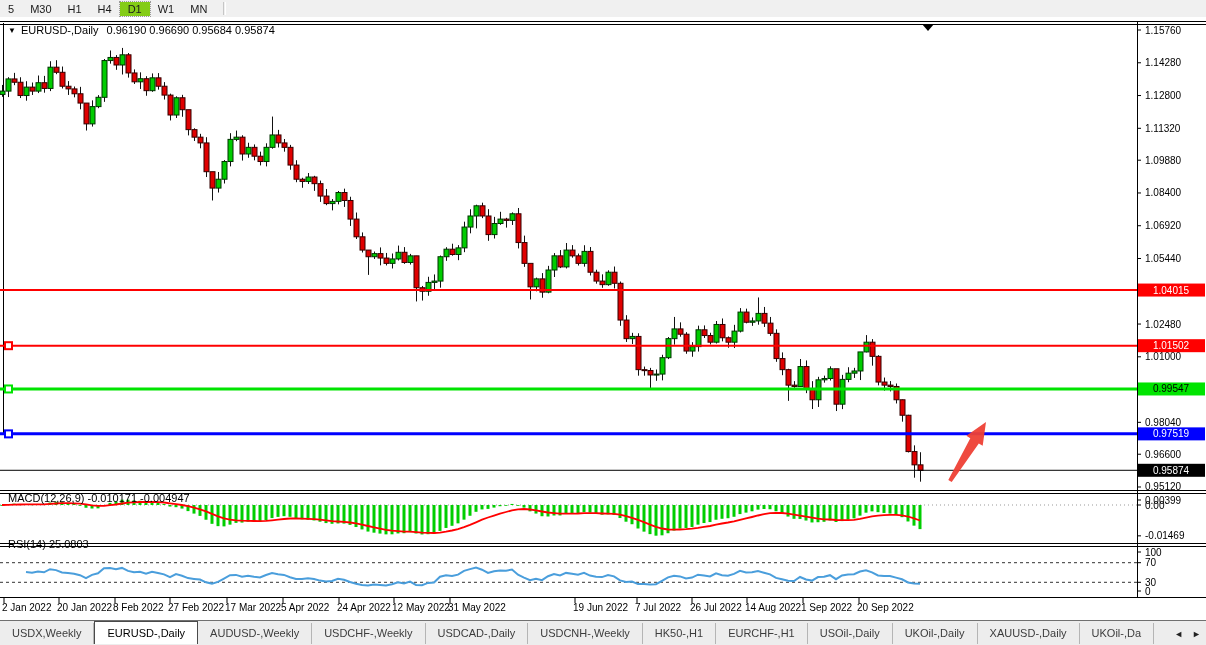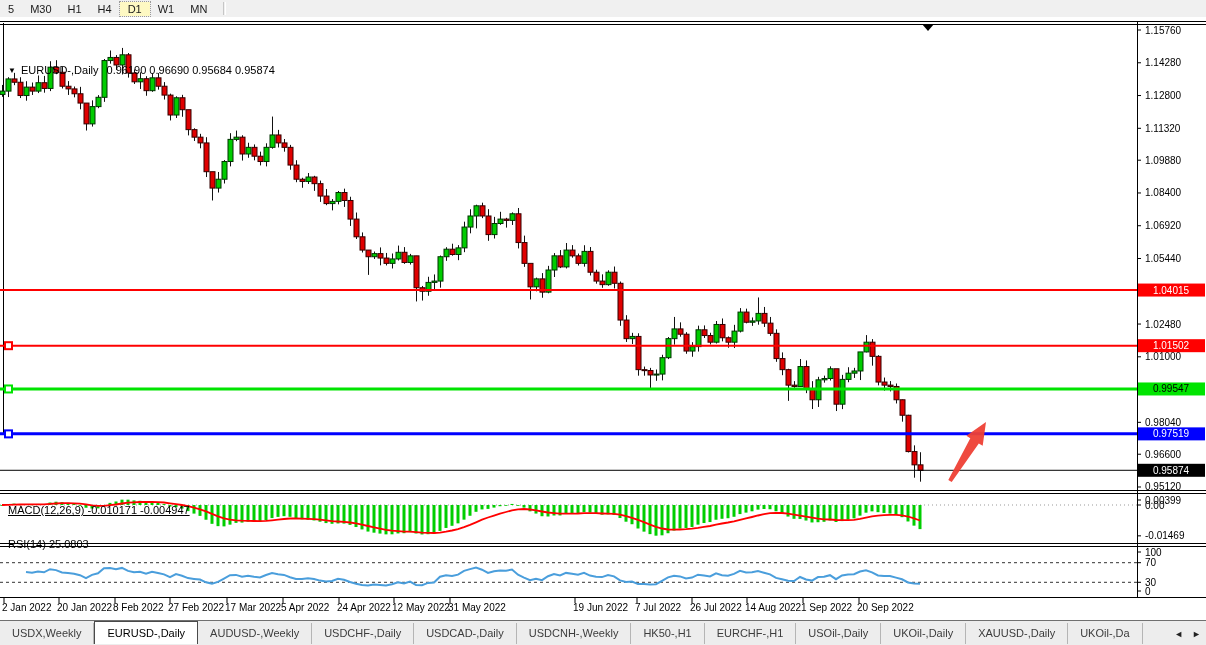--- a/index.html
+++ b/index.html
@@ -3,31 +3,31 @@
 <meta charset="utf-8">
 <style>
   html,body{margin:0;padding:0;background:#fff;}
   body{font-family:"Liberation Sans",sans-serif;}
   #app{position:relative;width:1206px;height:645px;overflow:hidden;background:#fff;}
 
   
   .toolbar{position:absolute;top:0;left:0;right:0;height:17px;background:#f0f0f0;
     display:flex;align-items:center;font-size:11px;color:#1a1a1a;}
   .tf-btn{padding:1px 8px;white-space:nowrap;}
-  .tf-btn.active{background:#fef9c3;outline:1px dotted #9a9a9a;}
+  .tf-btn.active{background:#84cc16;outline:1px dotted #9a9a9a;}
   .toolbar .vsep{width:1px;height:13px;border-left:1px solid #c6c6c6;border-right:1px solid #ffffff;margin:0 8px;}
 
   svg#chart{position:absolute;top:0;left:0;}
   svg text{font-family:"Liberation Sans",sans-serif;}
 
   .overlay{position:absolute;font-size:11px;color:#000;white-space:nowrap;}
-  #title-overlay{top:24px;left:8px;margin-top:40px;}
+  #title-overlay{top:24px;left:8px;}
   #title-overlay .tri{font-size:8px;margin-right:5px;vertical-align:1px;}
   #title-overlay .ohlc{margin-left:8px;}
-  #macd-label{top:504px;left:8px;text-decoration:underline;}
+  #macd-label{top:492px;left:8px;}
   #rsi-label{top:538px;left:8px;}
 
   
   .tabbar{position:absolute;left:0;top:620px;width:1206px;height:25px;background:#ededed;
     border-top:1px solid #707070;display:flex;align-items:center;font-size:11px;color:#3c3c3c;overflow:hidden;}
   .tab{padding:4px 12px 5px;white-space:nowrap;border-right:1px solid #b5b5b5;}
   .tab.active{background:#ffffff;border:1px solid #4a4a4a;border-bottom:none;margin-top:-2px;
     padding-top:5px;color:#000;}
   .tab-arrows{position:absolute;right:0;top:1px;height:24px;display:flex;align-items:center;gap:9px;
     padding:0 5px 0 8px;background:#ededed;font-size:9px;color:#222;}
@@ -647,21 +647,21 @@
   </div>
 
   <div class="overlay" id="macd-label">MACD(12,26,9) -0.010171 -0.004947</div>
 
   <div class="overlay" id="rsi-label">RSI(14) 25.0803</div>
 
   <div class="tabbar" id="tabbar">
     <div class="tab">USDX,Weekly</div>
       <div class="tab active">EURUSD-,Daily</div>
       <div class="tab">AUDUSD-,Weekly</div>
-      <div class="tab">USDCHF-,Daily</div>
+      <div class="tab">USDCHF-,Weekly</div>
       <div class="tab">USDCAD-,Daily</div>
       <div class="tab">USDCNH-,Weekly</div>
       <div class="tab">HK50-,H1</div>
       <div class="tab">EURCHF-,H1</div>
       <div class="tab">USOil-,Daily</div>
       <div class="tab">UKOil-,Daily</div>
       <div class="tab">XAUUSD-,Daily</div>
       <div class="tab">UKOil-,Da</div>
       <div class="tab-arrows">
       <span>◄</span>

